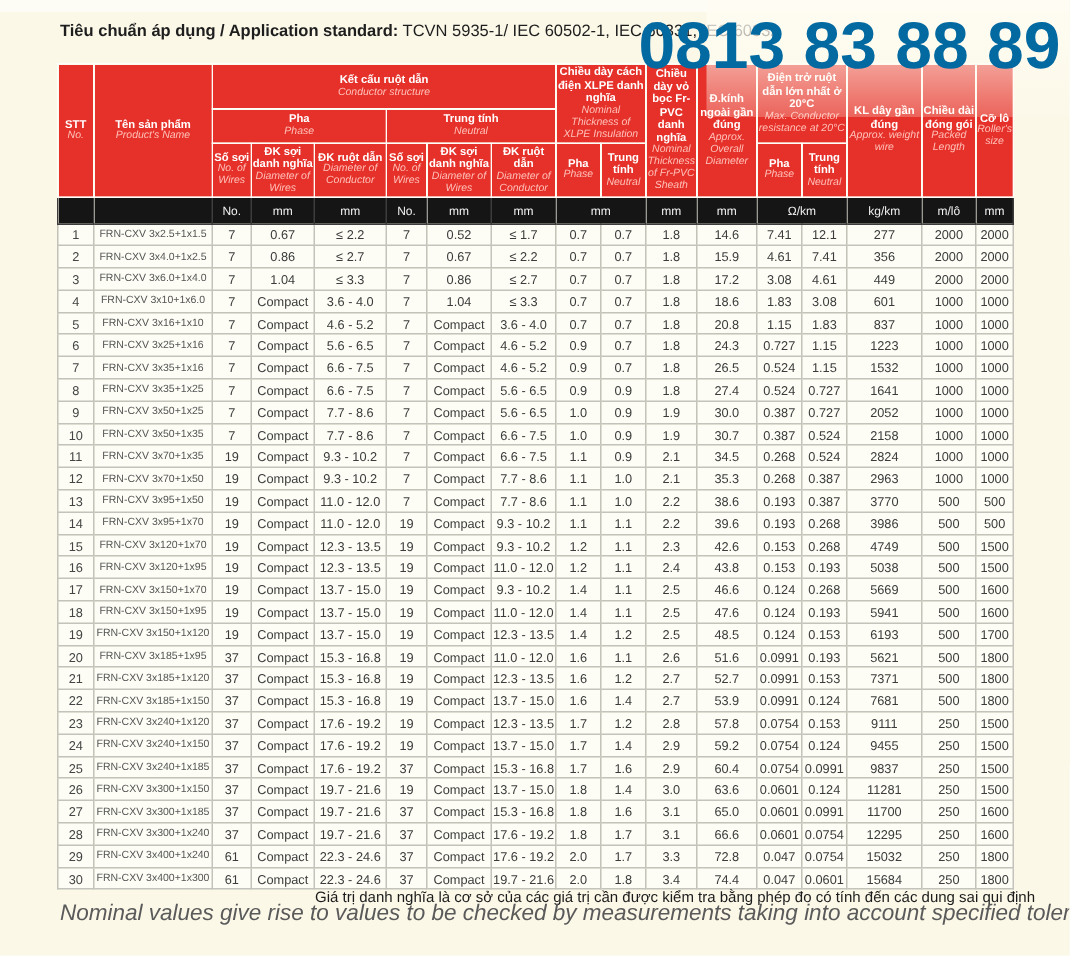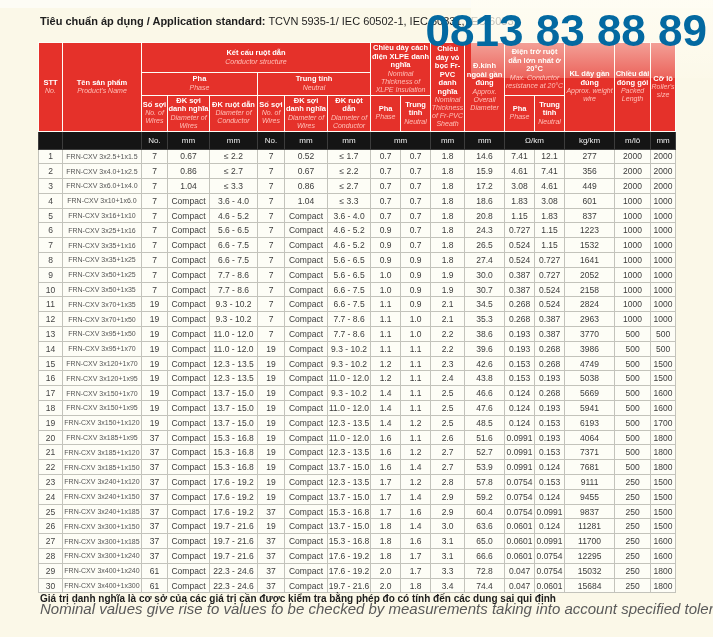--- a/index.html
+++ b/index.html
@@ -29,21 +29,21 @@
     border:1px solid #3d3d3d; }
 
   tbody tr { height:14.8px; }
   tbody td { background:#fdfdf6; border:1px solid #c3c3bb; font-size:8.5px; color:#3b3b3b;
     white-space:nowrap; }
   tbody td.name { font-size:7px; color:#555; }
   tbody td.stt { color:#444; }
   table.spec { border:1px solid #8e8e88; }
 
   .footer { position:absolute; left:40px; top:594px; width:650px; }
-  .fvi { font-size:10px; font-weight:bold; color:#1b1b1b; line-height:10.4px; white-space:nowrap; }
+  .fvi { font-size:10px; font-weight:normal; color:#1b1b1b; line-height:10.4px; white-space:nowrap;text-align:right; }
   .fen { font-size:15px; font-style:italic; color:#5a5a5a; line-height:10.4px; white-space:nowrap; }
 </style>
 </head>
 <body>
 
 <div class="page">
   <div class="topband"></div>
 
   <div class="standard-line">
     <span class="lbl">Tiêu chuẩn áp dụng / Application standard:</span>
@@ -556,21 +556,21 @@
           <td>15.3 - 16.8</td>
           <td>19</td>
           <td>Compact</td>
           <td>11.0 - 12.0</td>
           <td>1.6</td>
           <td>1.1</td>
           <td>2.6</td>
           <td>51.6</td>
           <td>0.0991</td>
           <td>0.193</td>
-          <td>4064</td>
+          <td>5621</td>
           <td>500</td>
           <td>1800</td>
         </tr>
         <tr>
           <td class="stt">21</td>
           <td class="name">FRN-CXV 3x185+1x120</td>
           <td>37</td>
           <td>Compact</td>
           <td>15.3 - 16.8</td>
           <td>19</td>

